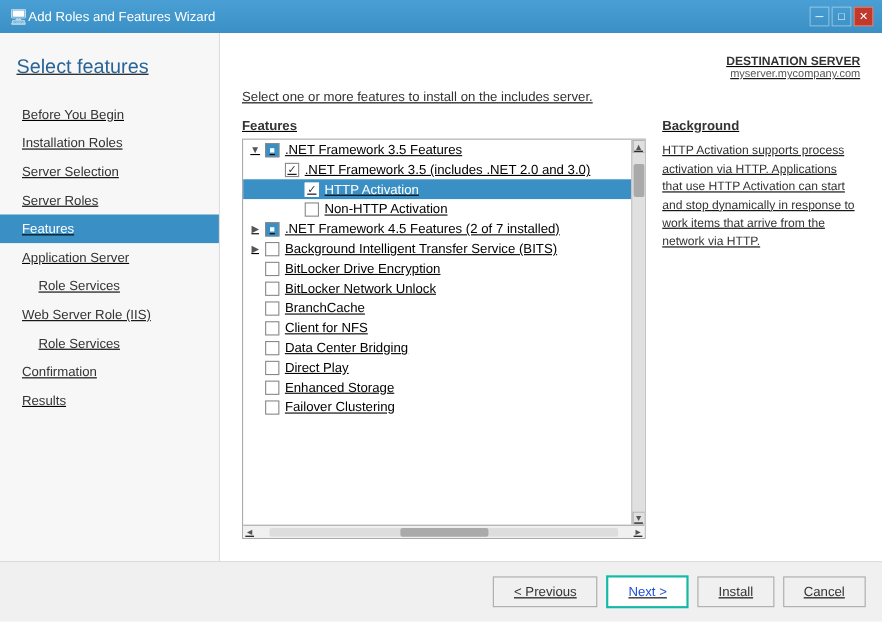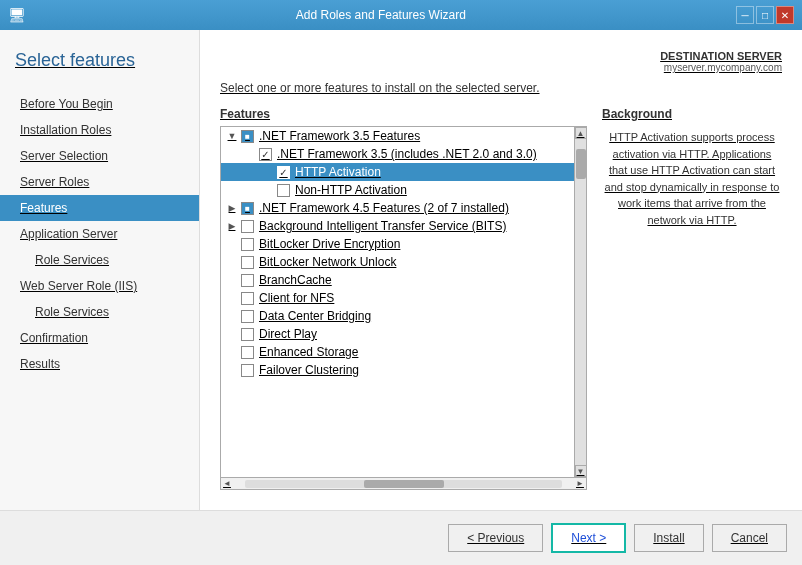--- a/index.html
+++ b/index.html
@@ -7,21 +7,21 @@
 
     .title-bar {
       background: linear-gradient(to bottom, #4a9fd4, #3a8fc4);
       height: 30px;
       display: flex;
       align-items: center;
       justify-content: space-between;
       padding: 0 8px;
       color: white;
     }
-    .title-bar-title { flex: 1; text-align: center; font-size: 12px; font-weight: normal; }
+    .title-bar-title { flex: 1; text-align: left; font-size: 12px; font-weight: normal; }
     .title-bar-controls { display: flex; gap: 2px; }
     .title-bar-btn {
       width: 18px; height: 18px;
       background: transparent;
       border: 1px solid rgba(255,255,255,0.4);
       color: white;
       font-size: 10px;
       cursor: pointer;
       display: flex; align-items: center; justify-content: center;
     }
@@ -193,21 +193,20 @@
       font-size: 11px;
       color: #333;
     }
     .description-label {
       font-weight: bold;
       margin-bottom: 8px;
       font-size: 12px;
     }
     .description-text {
       line-height: 1.5;
-      text-align: center;
     }
 
     .bottom-bar {
       height: 55px;
       background: #f0f0f0;
       border-top: 1px solid #ddd;
       display: flex;
       align-items: center;
       justify-content: flex-end;
       padding: 0 15px;
@@ -293,21 +292,21 @@
           <div class="sidebar-item">Results</div>
         </div>
     </div>
 
     <div class="right-panel">
       <div class="destination-server">
         <div class="label">DESTINATION SERVER</div>
         <div>myserver.mycompany.com</div>
       </div>
 
-      <div class="instruction-text">Select one or more features to install on the selected server.</div>
+      <div class="instruction-text">Select one or more features to install on the includes server.</div>
 
       <div class="features-container">
         <div class="features-list-area">
           <div class="features-label">Features</div>
           <div class="features-list-wrapper">
             <div style="display:flex; flex:1; overflow:hidden;">
               <div class="features-scroll" id="features-list">
               <div class="feature-item" style="padding-left: 4px;">
                     <span class="expander">▼</span>
                     <span class="feature-checkbox partial"></span>

